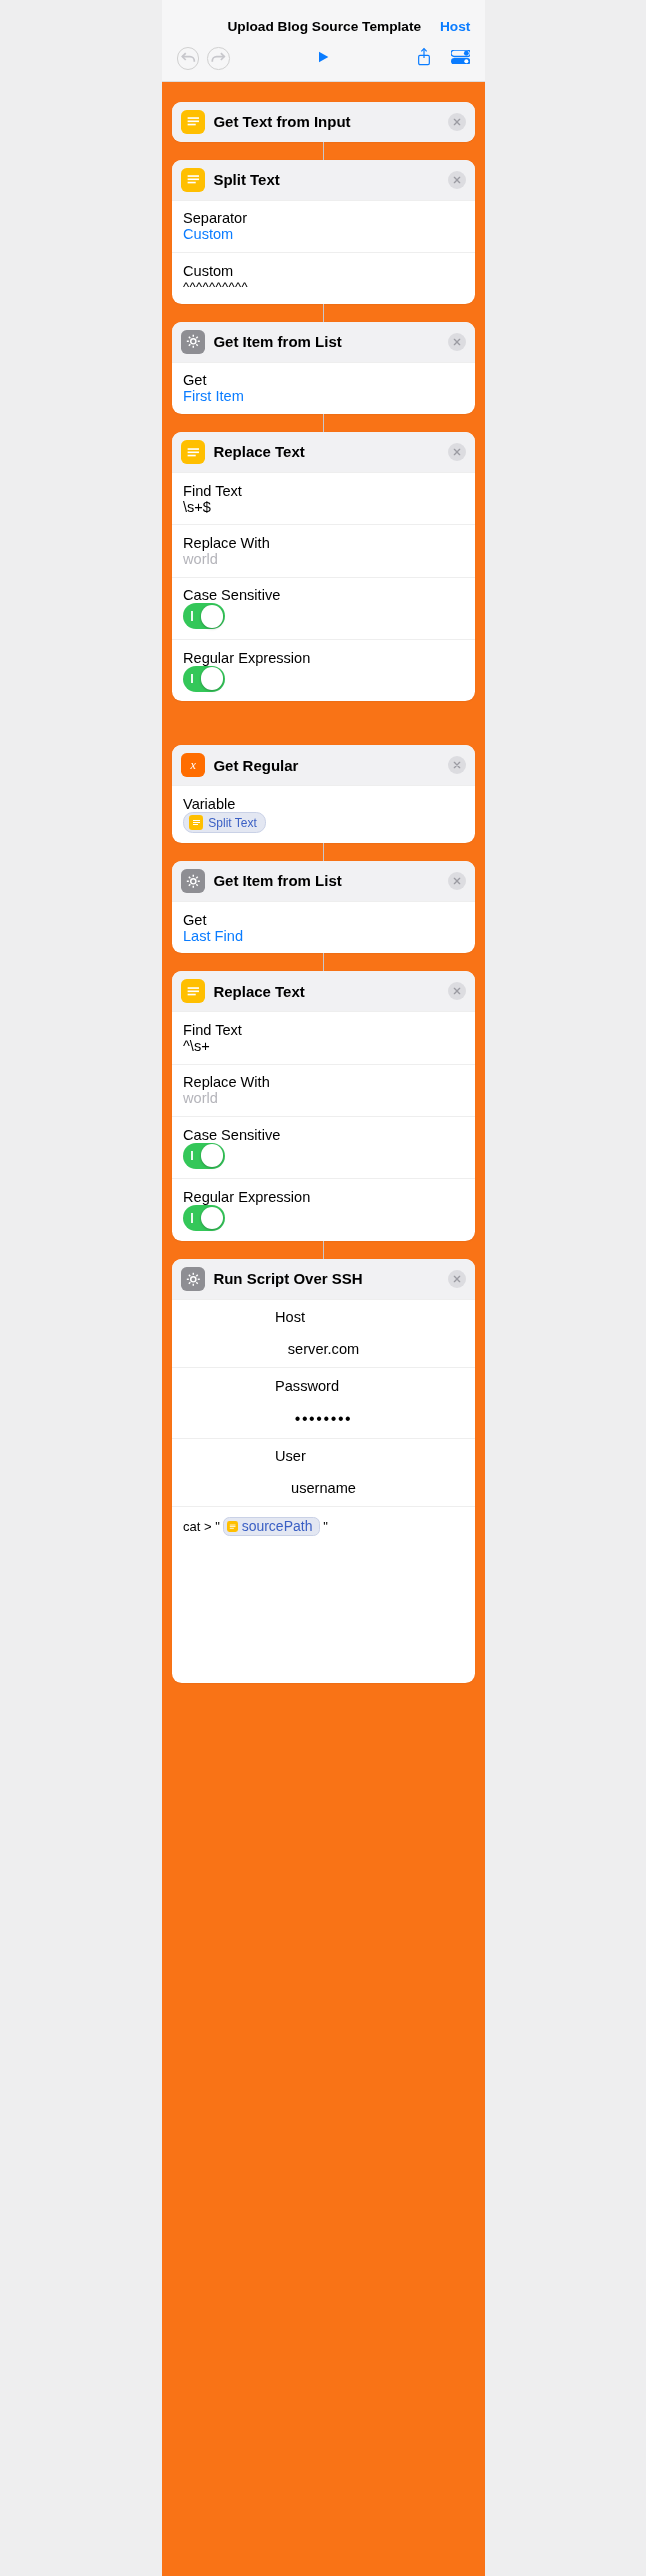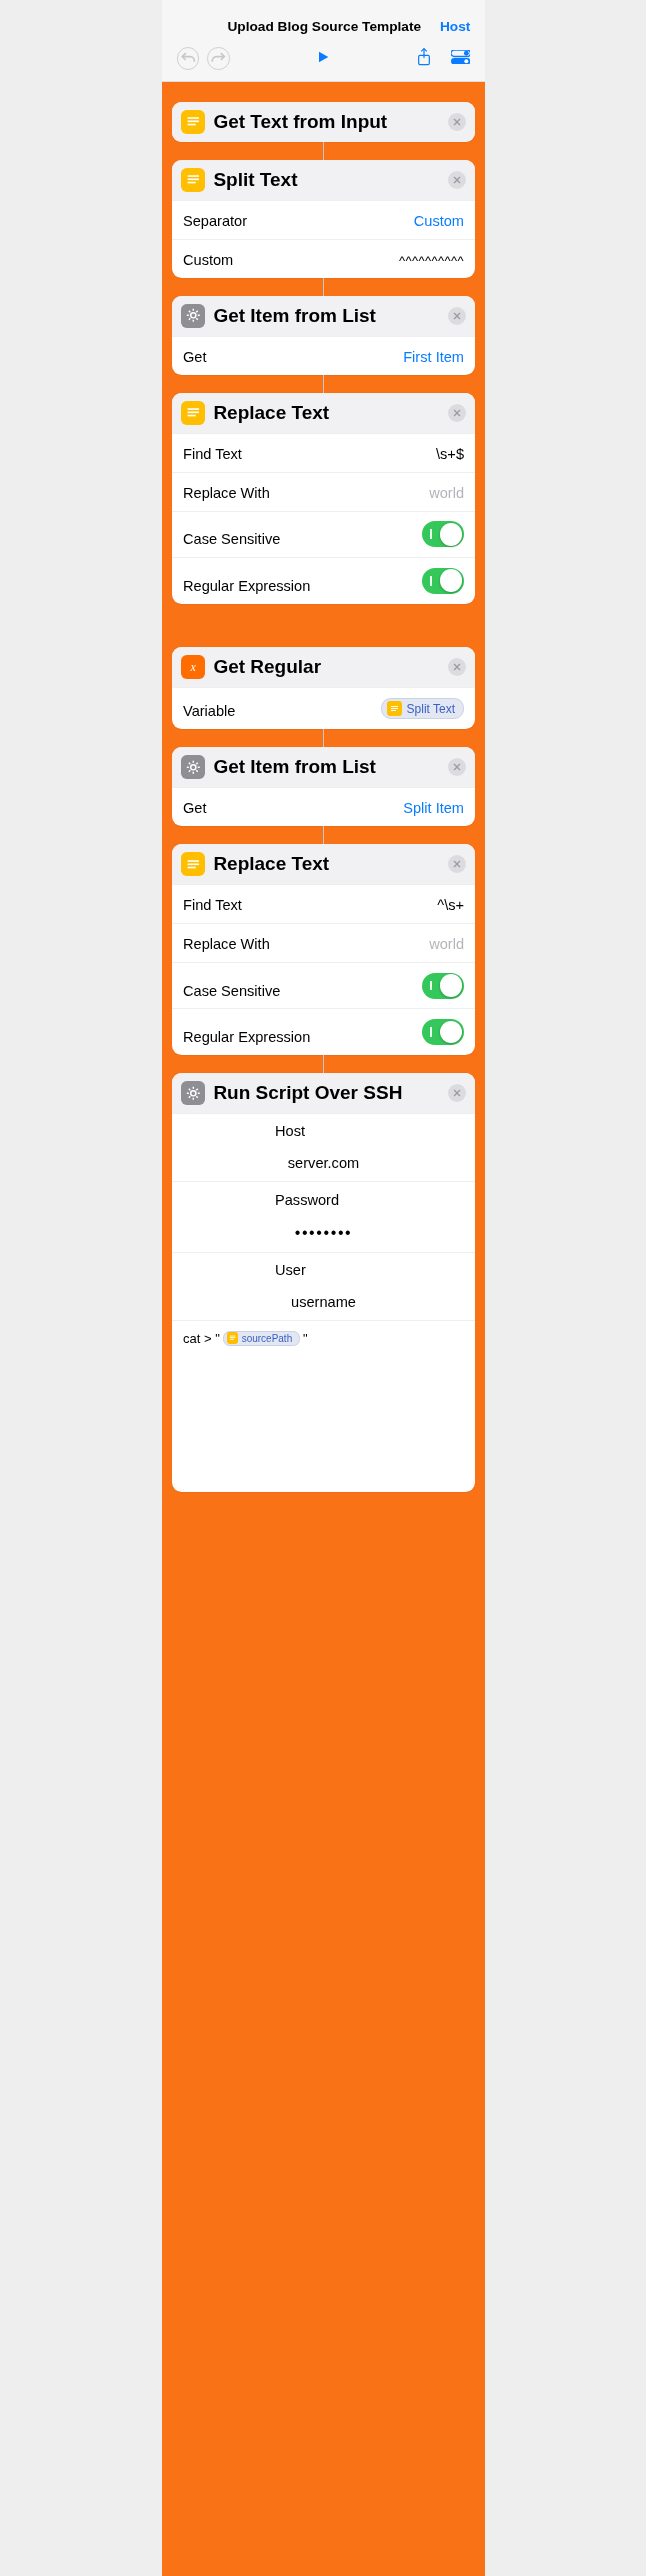--- a/index.html
+++ b/index.html
@@ -58,42 +58,43 @@
     box-shadow: 0 0.8px 1.6px rgba(0,0,0,0.05);
     overflow: hidden;
     margin-bottom: 4.9px;
     margin-top: 4.9px;
   }
   .card-header {
     display: flex; align-items: center; gap: 8px;
     padding: 8px 9.7px;
     background: #f1f1f3;
   }
-  .card-header .title { font-size: 19px; font-weight: 600; color:#000; flex:1; }
+  .card-header .title { font-size: 15px; font-weight: 600; color:#000; flex:1; }
   .card-header .close {
     width:18px; height:18px; border-radius:50%; background:#dcdce0;
     color:#9b9ba2; display:flex; align-items:center; justify-content:center;
     font-size: 11.3px; cursor:pointer;
   }
   .icon-box {
     width: 24px; height: 24px; border-radius: 5.7px;
     display:flex; align-items:center; justify-content:center;
     flex-shrink:0;
   }
   .icon-yellow { background:#ffbf00; }
   .icon-gray   { background:#8e8e93; }
   .icon-orange { background:#ff6d00; }
   .icon-box svg { width:14.6px; height:14.6px; }
 
   .row {
-    display:flex; align-items:flex-end; justify-content:space-between;
+    display:flex; align-items:flex-start; justify-content:space-between;
     padding: 9.7px 11.3px;
     border-top:0.8px solid #eee;
     font-size:14.6px;
     min-height:39px;
+    flex-direction:column;
   }
   .row:first-of-type { border-top:none; }
   .row .label { color:#000; }
   .row .value-link { color:#0a7cff; cursor:pointer; }
   .row .value-text { color:#000; }
   .row .value-placeholder { color:#b4b4ba; }
   .row .value-mono { color:#000; letter-spacing:0.4px; font-size:13px;}
 
   .row-w { display:flex; align-items:center; padding:9.7px 11.3px; border-top:0.8px solid #eee; font-size:14.6px; gap:16px; min-height:39px;flex-direction:column;}
   .row-w .label { width:97px; color:#000; flex-shrink:0;}
@@ -119,21 +120,21 @@
     padding:2.4px 8px 2.4px 4.9px; font-size:12px; color:#3a5fc4; cursor:pointer;
   }
   .var-chip .mini-icon{
     width:14.6px; height:14.6px; background:#ffbf00; border-radius:3.2px;
     display:flex; align-items:center; justify-content:center;
   }
   .var-chip .mini-icon svg{ width:9px; height:9px;}
   .var-chip-sm {
     display:inline-flex; align-items:center; gap:3.2px;
     background:#e3e7f2; border:0.8px solid #c9d1e6; border-radius:6.5px;
-    padding:0.8px 6.5px 0.8px 3.2px; font-size:10px; color:#3a5fc4; cursor:pointer;
+    padding:0.8px 6.5px 0.8px 3.2px; font-size:14px; color:#3a5fc4; cursor:pointer;
   }
   .var-chip-sm .mini-icon{
     width:11.3px; height:11.3px; background:#ffbf00; border-radius:2.4px;
     display:flex; align-items:center; justify-content:center;
   }
   .var-chip-sm .mini-icon svg{ width:7.3px; height:7.3px;}
 
   .script-row {
     padding:9.7px 11.3px; border-top:0.8px solid #eee; font-size:13px;
     display:flex; align-items:center; gap:3.2px;
@@ -319,21 +320,21 @@
           </div>
       <span class="title">Get Item from List</span>
       <span class="close">
         <svg viewBox="0 0 12 12" width="8" height="8">
               <path d="M2 2l8 8M10 2l-8 8" stroke="currentColor" stroke-width="2" stroke-linecap="round"></path>
             </svg>
       </span>
     </div>
     <div class="row">
           <span class="label">Get</span>
-          <span class="value-link">Split Item</span>
+          <span class="value-link">Last Find</span>
         </div>
   </div>
       <div class="connector"></div>
       <div class="card">
     <div class="card-header">
       <div class="icon-box icon-yellow">
             <svg viewBox="0 0 18 18">
               <use href="#ic-text"></use>
             </svg>
           </div>

